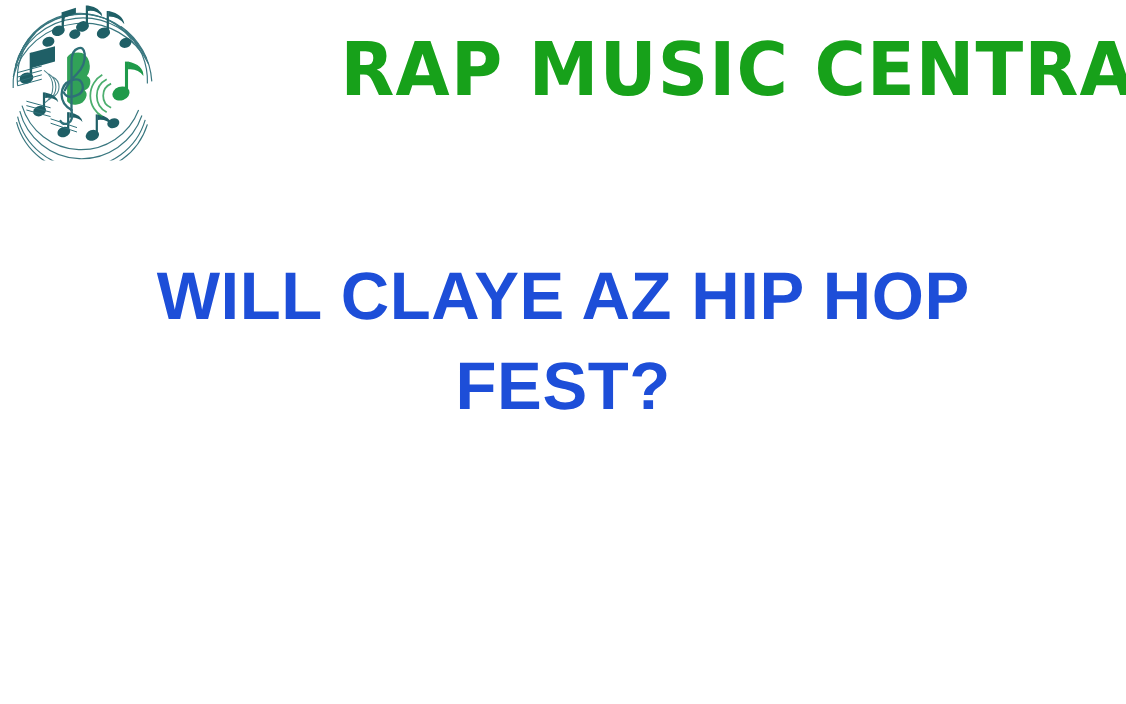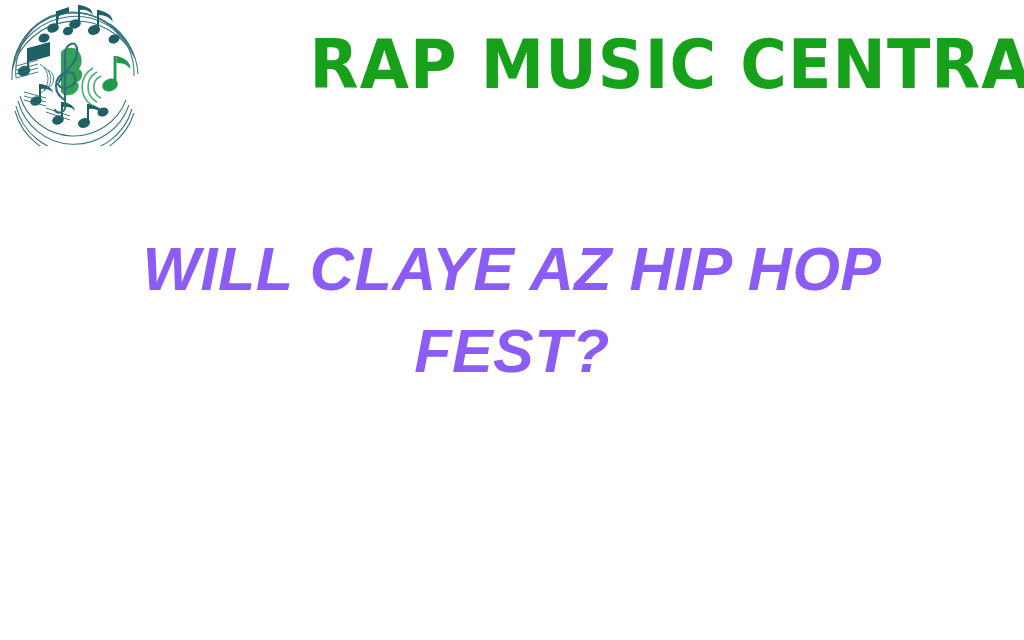--- a/index.html
+++ b/index.html
@@ -59,27 +59,26 @@
   .main {
     position: absolute;
     left: 0;
     top: 228px;
     width: 1024px;
   }
   .page-heading {
     margin: 0;
     padding: 0 60px;
     text-align: center;
-    color: #8b5cf6;
+    color: #1d4ed8;
     font-family: "Liberation Sans", sans-serif;
     font-weight: bold;
     font-size: 61px;
     line-height: 82px;
     letter-spacing: 0.5px;
-    font-style: italic;
   }
 </style>
 </head>
 <body>
 
 <div class="header">
 
   <div class="brand-logo">
     <svg viewBox="0 0 142 142" xmlns="http://www.w3.org/2000/svg" aria-hidden="true">
       <defs>

